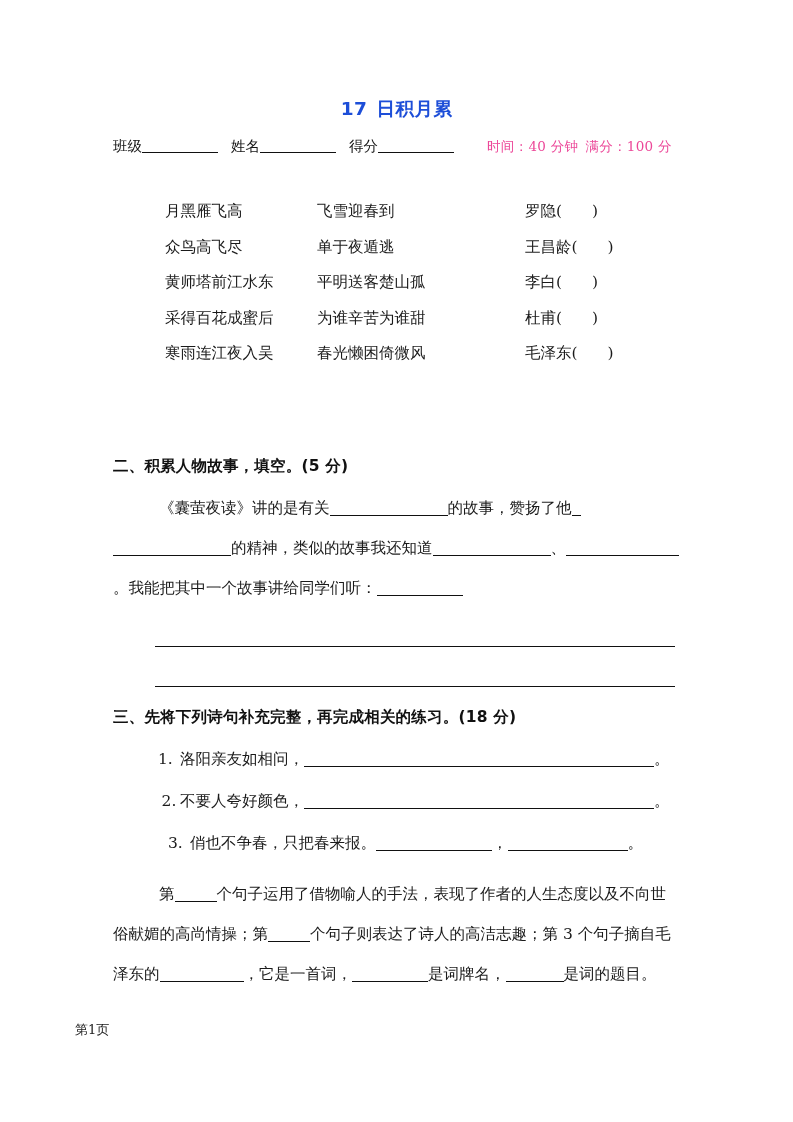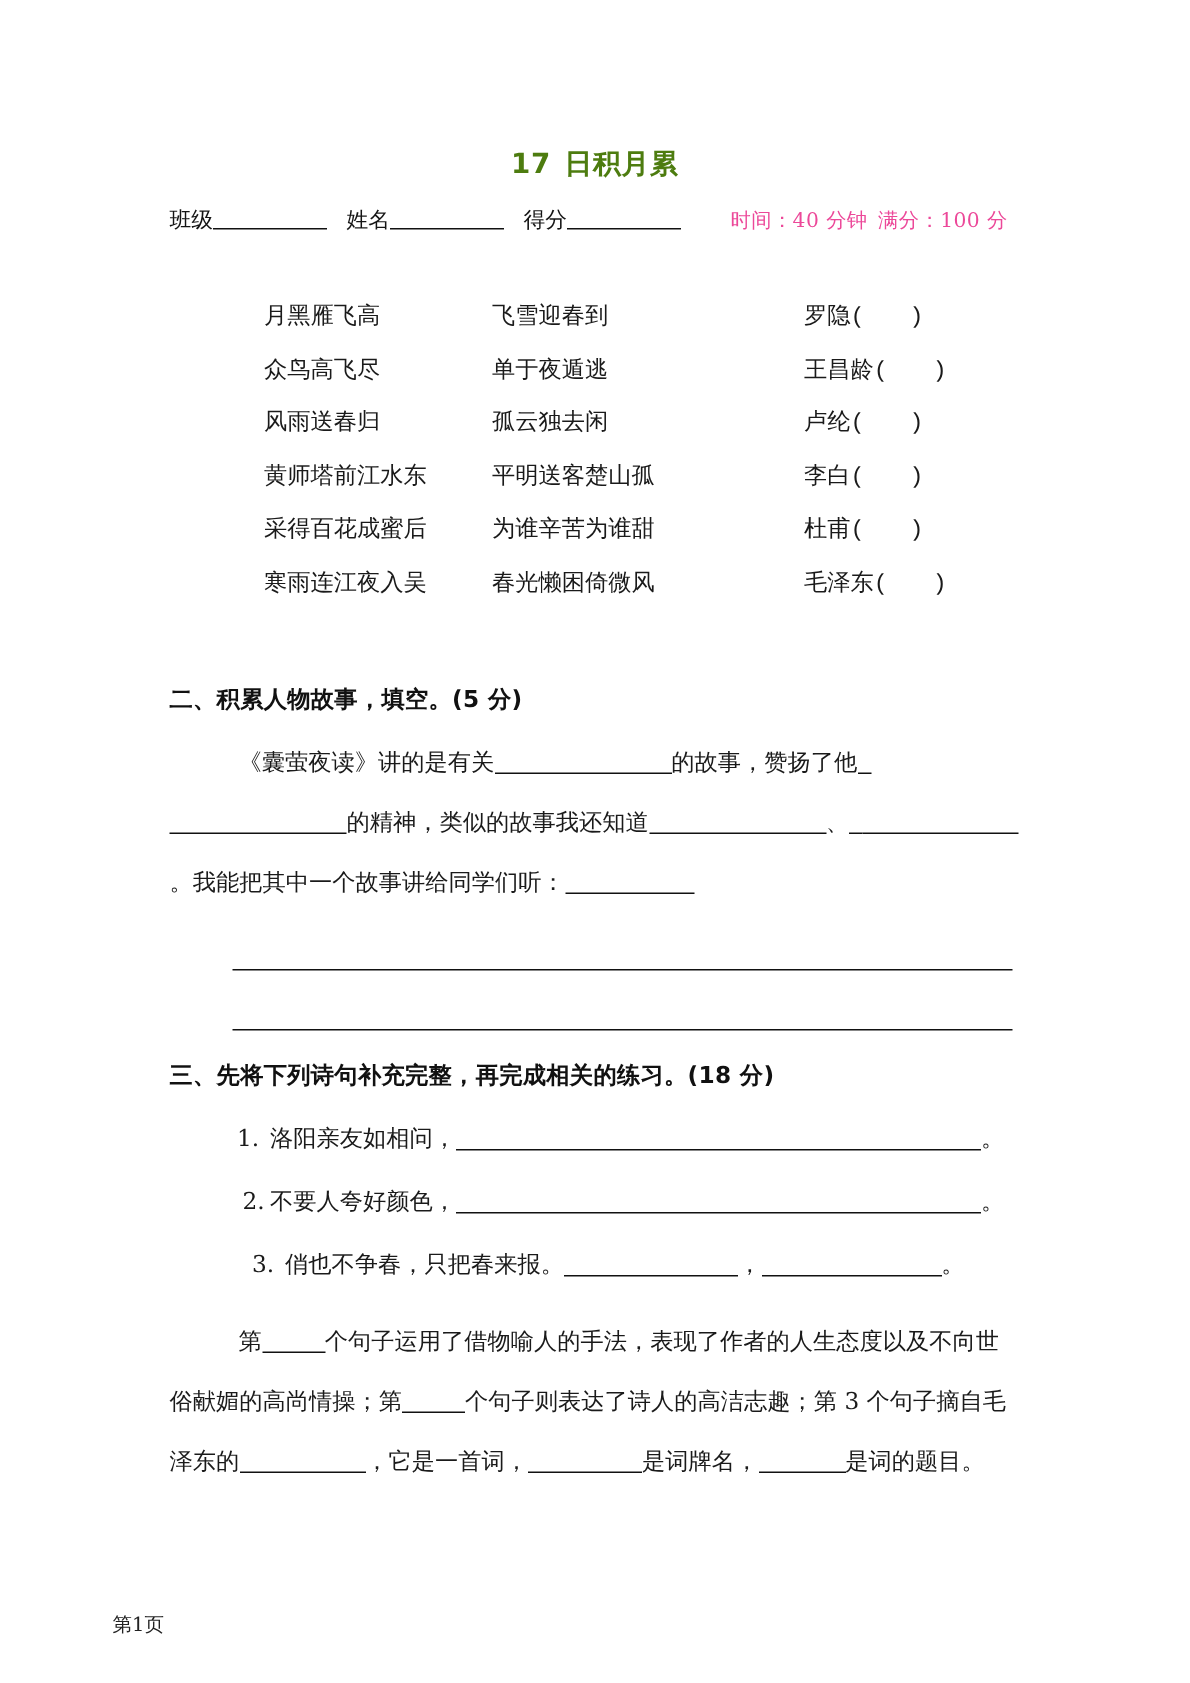--- a/index.html
+++ b/index.html
@@ -26,21 +26,21 @@
   .doc-title {
     position: absolute;
     top: 96px;
     left: 0;
     width: 793px;
     text-align: center;
     font-family: "DejaVu Sans", "Liberation Sans", sans-serif;
     font-weight: bold;
     font-size: 18.5px;
     letter-spacing: 0.5px;
-    color: #4d7c0f;
+    color: #1d4ed8;
   }
   .doc-title .num { margin-right: 9px; }
 
   
   .info-line {
     position: absolute;
     top: 137px;
     left: 113px;
     width: 600px;
     font-size: 14.5px;
@@ -74,24 +74,23 @@
     letter-spacing: 0.2px;
   }
   #sec1-heading { top: 170px; }
   #sec2-heading { top: 456px; }
   #sec3-heading { top: 707px; }
 
   
   .match-table {
     position: absolute;
     top: 204px;
-    left: 176px;
+    left: 165px;
     border-collapse: collapse;
     font-size: 15.5px;
-    font-family: Liberation Mono, monospace;
   }
   .match-table td {
     padding: 0 0 20px 0;
     white-space: nowrap;
     vertical-align: top;
     line-height: 1;
   }
   .col-line  { width: 152px; }
   .col-line2 { width: 208px; }
   .col-author { width: 130px; }
@@ -157,21 +156,21 @@
   }
   .ul-s   { width: 42px; }
   .ul-m   { width: 84px; }
   .ul-m2  { width: 76px; }
   .ul-m3  { width: 58px; }
 
   
   .footer {
     position: absolute;
     left: 75px;
-    top: 1074px;
+    top: 1021px;
     font-size: 13px;
     color: #222;
     text-align: right;
   }
 </style>
 </head>
 <body>
 
 <div class="page">
 
@@ -190,25 +189,20 @@
         <td class="col-line">月黑雁飞高</td>
         <td class="col-line2">飞雪迎春到</td>
         <td class="col-author"><span>罗隐(</span><span class="paren-gap"></span><span>)</span></td>
       </tr>
       <tr>
         <td class="col-line">众鸟高飞尽</td>
         <td class="col-line2">单于夜遁逃</td>
         <td class="col-author"><span>王昌龄(</span><span class="paren-gap"></span><span>)</span></td>
       </tr>
       <tr>
-        <td class="col-line">风雨送春归</td>
-        <td class="col-line2">孤云独去闲</td>
-        <td class="col-author"><span>卢纶(</span><span class="paren-gap"></span><span>)</span></td>
-      </tr>
-      <tr>
         <td class="col-line">黄师塔前江水东</td>
         <td class="col-line2">平明送客楚山孤</td>
         <td class="col-author"><span>李白(</span><span class="paren-gap"></span><span>)</span></td>
       </tr>
       <tr>
         <td class="col-line">采得百花成蜜后</td>
         <td class="col-line2">为谁辛苦为谁甜</td>
         <td class="col-author"><span>杜甫(</span><span class="paren-gap"></span><span>)</span></td>
       </tr>
       <tr>

